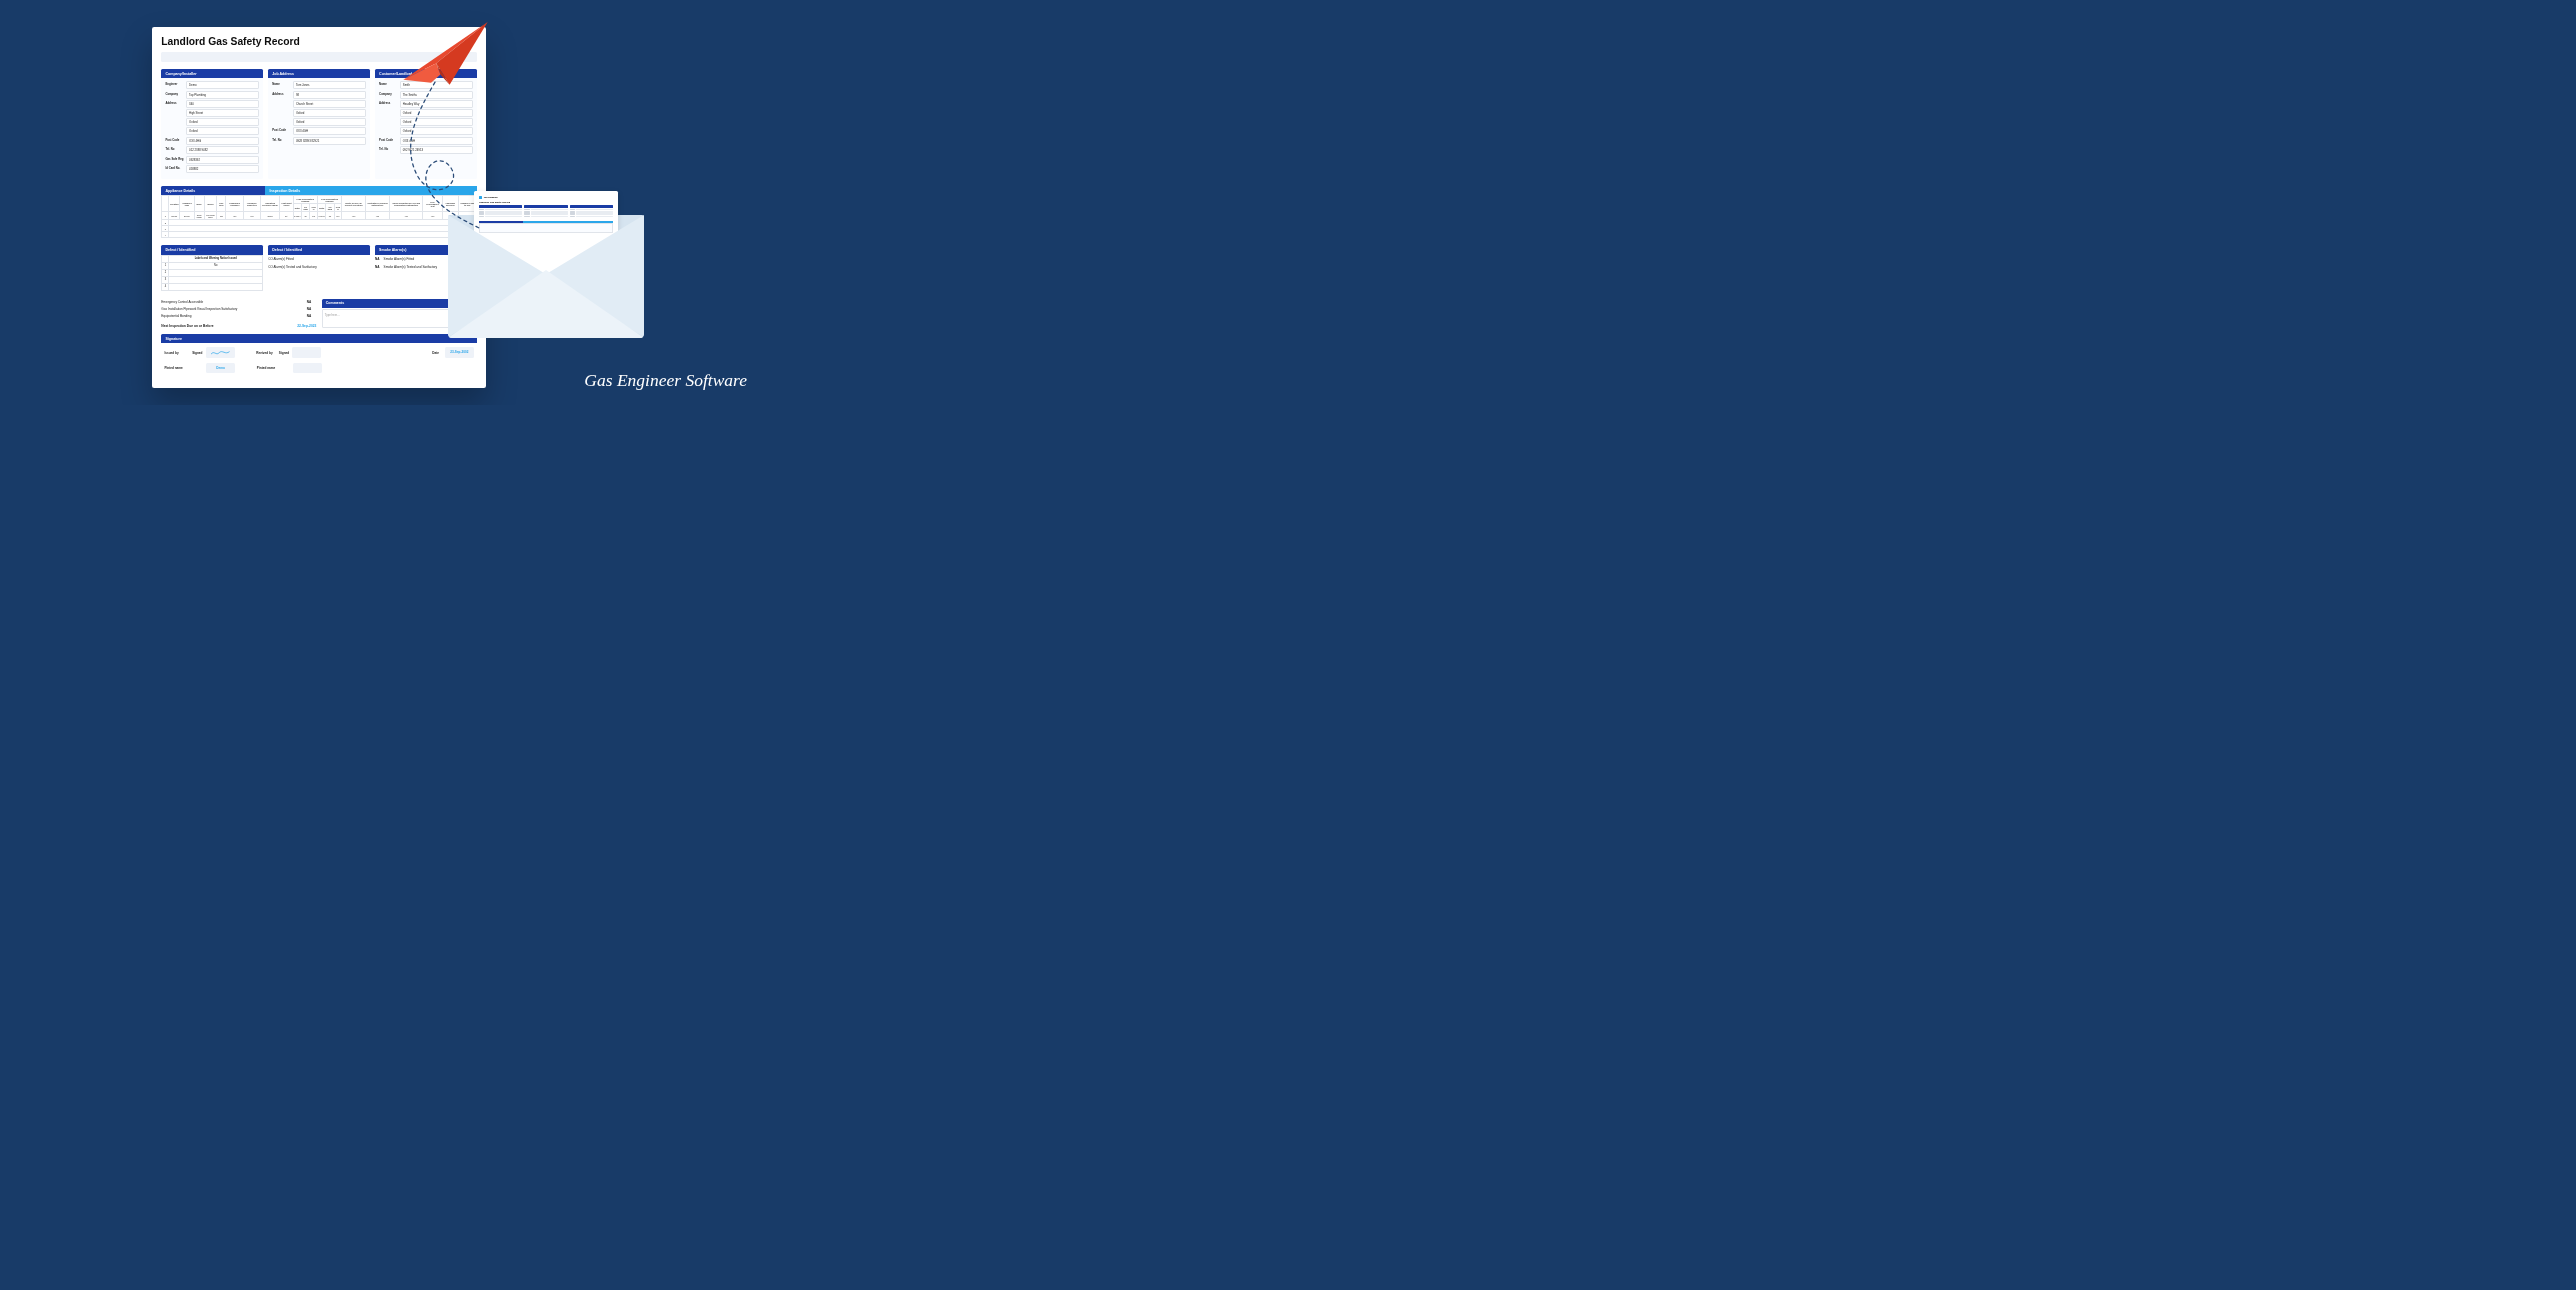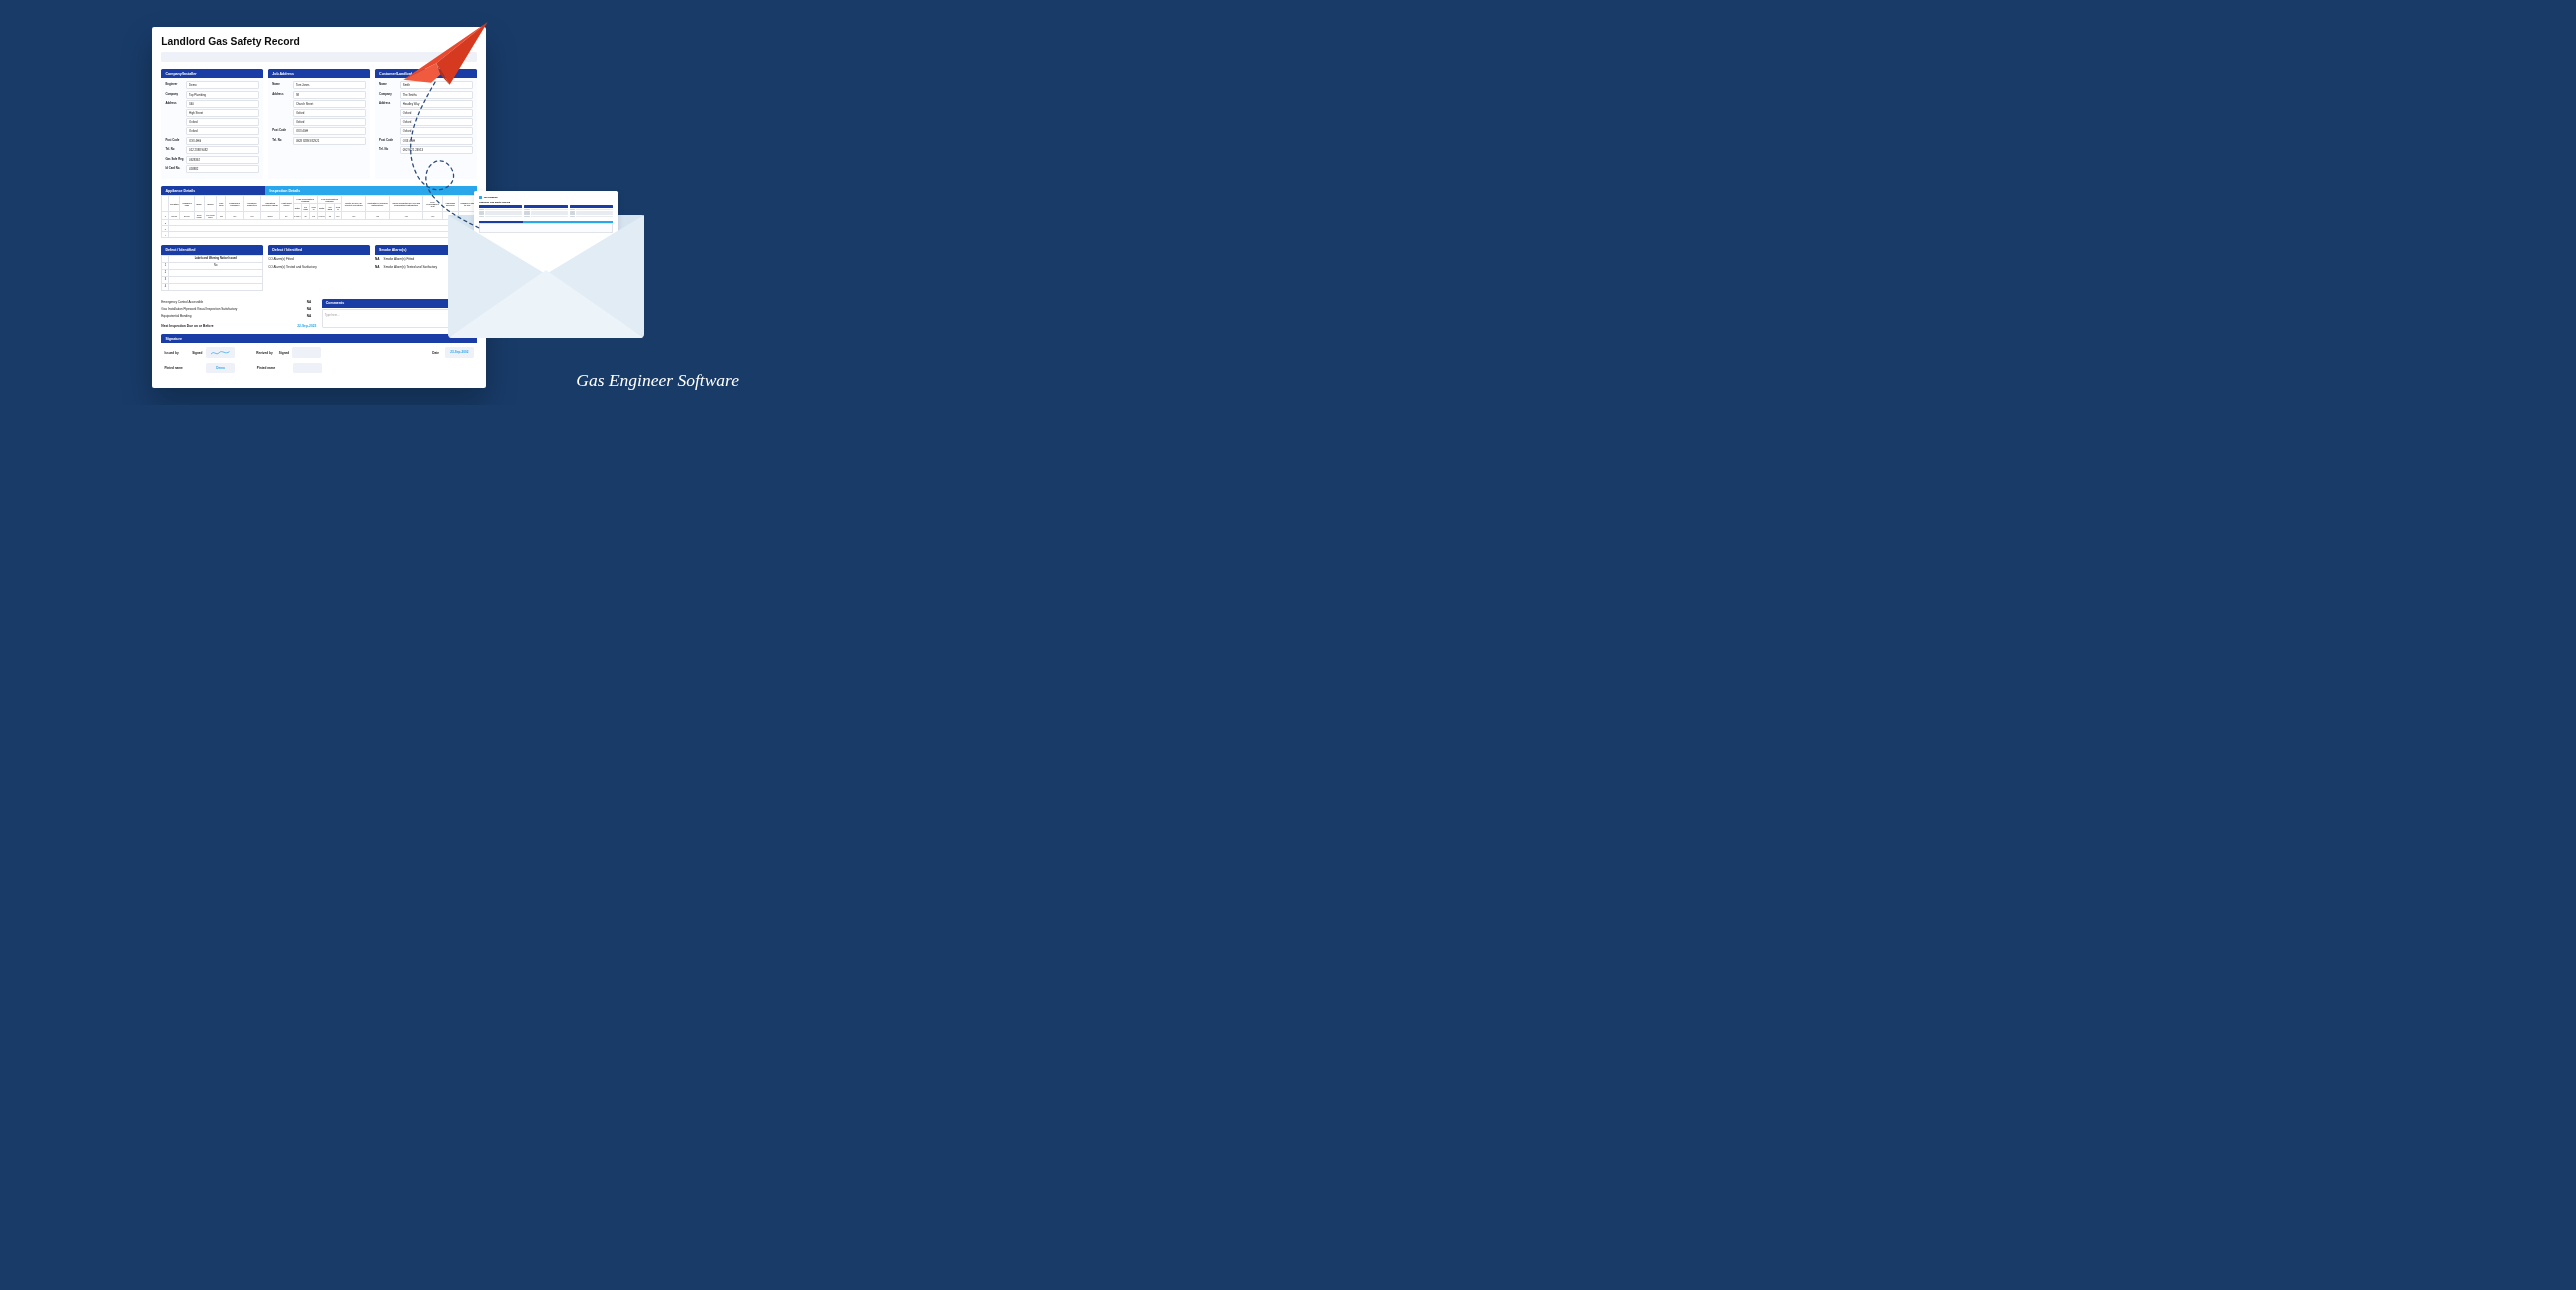--- a/index.html
+++ b/index.html
@@ -300,21 +300,21 @@
   .mini-k { width: 5.2px; height: 1.3px; background: #d0d6de; border-radius: 0.5px; }
   .mini-v { flex: 1; height: 1.3px; background: #e8ecf1; border-radius: 0.5px; }
   .mini-dual { display: flex; }
   .mini-dual .l { flex: 0 0 33%; background: #1a3ca5; height: 2.6px; }
   .mini-dual .r { flex: 1; background: #2aa6ea; height: 2.6px; }
   .mini-table { border: 0.2px solid #e0e4ea; height: 9.3px; background: #fafcff; }
 
   
   .brand {
     position: absolute;
-    right: 34px;
+    right: 26px;
     bottom: 14.4px;
     font-family: "Brush Script MT", "Segoe Script", cursive;
     color: #fff;
     font-size: 17.5px;
     font-style: italic;
   }
 
   .squiggle path { stroke: #2aa6ea; stroke-width: 1.4; fill: none; }
 </style>
 </head>

